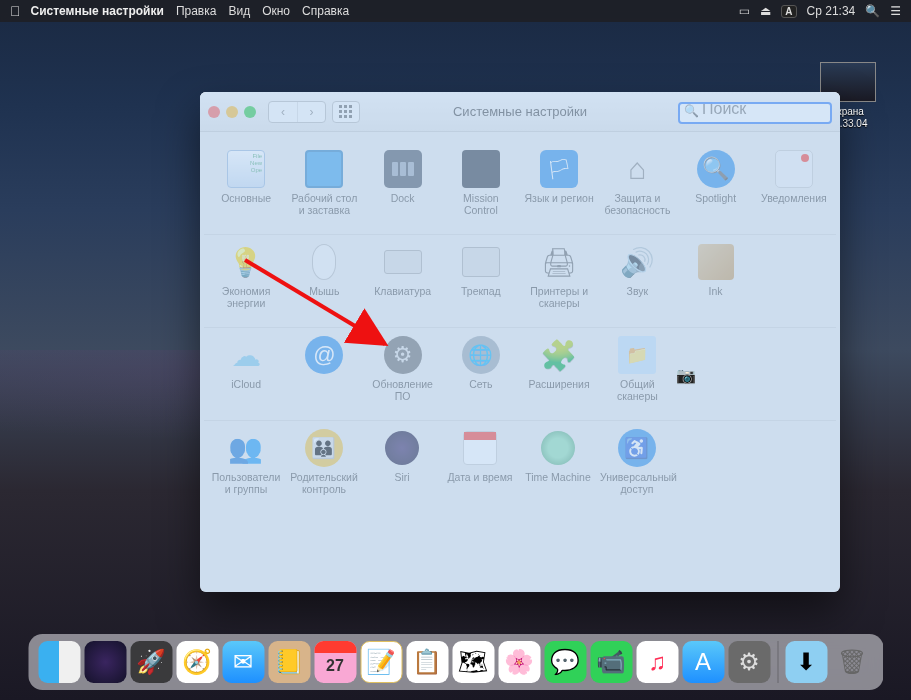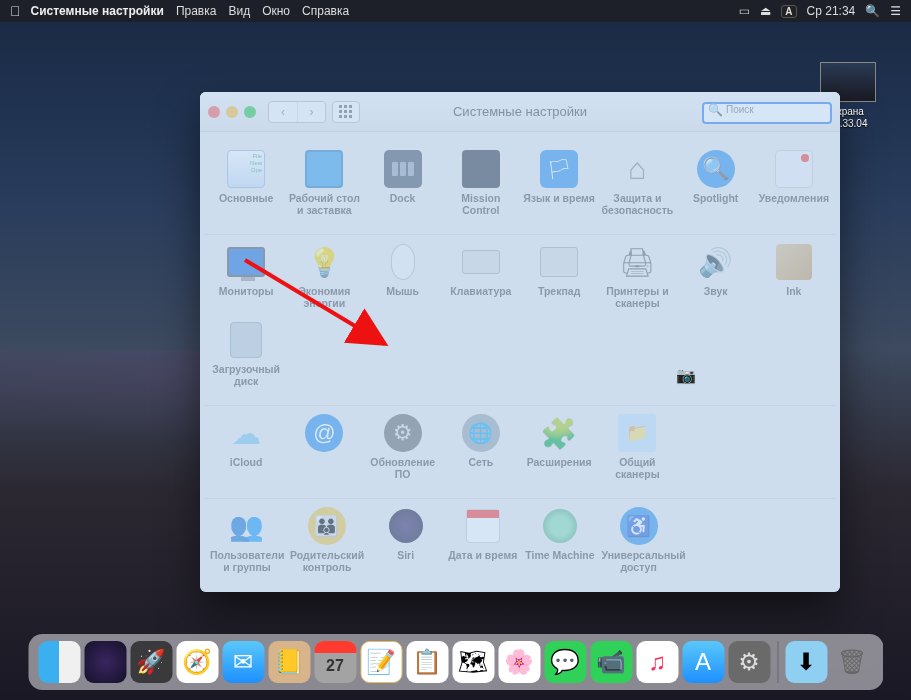--- a/index.html
+++ b/index.html
@@ -52,31 +52,31 @@
   .tlight.red { background: #ff5f57; }
   .tlight.yellow { background: #febc2e; }
   .tlight.green { background: #28c840; }
   .navseg { display: flex; border: 1px solid #bbb; border-radius: 4px; background: #fafafa; height: 22px; }
   .navseg > div { width: 28px; display: flex; align-items: center; justify-content: center; color: #888; font-size: 12px; }
   .navseg > div + div { border-left: 1px solid #ddd; }
   .gridbtn { border: 1px solid #bbb; background: #fafafa; border-radius: 4px; width: 28px; height: 22px; display: flex; align-items: center; justify-content: center; color: #555; }
   .wintitle { position: absolute; left: 0; right: 0; text-align: center; font-size: 13px; color: #444; pointer-events: none; }
   .searchwrap { margin-left: auto; position: relative; }
   .searchwrap input {
-    width: 130px; height: 22px; border-radius: 4px; border: 2px solid #2f7bf6;
-    background: #fff; padding: 0 6px 8px 22px; font-size: 10px; outline: none;
+    width: 154px; height: 22px; border-radius: 4px; border: 2px solid #2f7bf6;
+    background: #fff; padding: 0 6px 8px 22px; font-size: 16px; outline: none;
   }
   .searchwrap .sg { position: absolute; left: 6px; top: 4px; color: #888; font-size: 12px; }
 
   .panes { padding: 10px 4px 14px; }
   .pane-section { display: grid; grid-template-columns: repeat(8, 1fr); gap: 8px 2px; padding: 6px 4px 16px; }
   .pane-section + .pane-section { border-top: 1px solid #d8d8d8; }
   .pane { display: flex; flex-direction: column; align-items: center; justify-content: flex-start; text-align: center; cursor: default; padding: 2px 2px; }
   .pane .ico { width: 38px; height: 38px; display: flex; align-items: center; justify-content: center; margin-bottom: 4px; }
-  .pane .lbl { font-size: 10.5px; line-height: 12px; color: #555; max-width: 74px; font-weight: bold; }
+  .pane .lbl { font-size: 10.5px; line-height: 12px; color: #555; max-width: 74px; }
 
   
   .ico-general { background: linear-gradient(#fff,#d0dff0); border: 1px solid #9cb8da; border-radius: 4px; position: relative; }
   .ico-general::after { content: "File\A New\A Ope"; white-space: pre; font-size: 6px; color: #5a7; position: absolute; right: 2px; top: 2px; line-height: 7px; text-align: right; }
   .ico-desktop { background: #3aa0e8; border-radius: 4px; border: 2px solid #2a7fbe; }
   .ico-dock { display: flex; gap: 2px; background: #4a5360; border-radius: 5px; padding: 4px; align-items: flex-end; justify-content: center; }
   .ico-dock span { width: 6px; height: 14px; background: #99a4b3; border-radius: 1px; }
   .ico-mission { border-radius: 4px; background: #2f3741; display: grid; grid-template-columns: 1fr 1fr; gap: 2px; padding: 4px; }
   .ico-mission span { background: #6d7a8b; border-radius: 1px; }
   .ico-lang { border-radius: 6px; background: #2d8ee6; color: #fff; display: flex; align-items: center; justify-content: center; font-size: 20px; }
@@ -123,21 +123,21 @@
     backdrop-filter: blur(8px); z-index: 20;
   }
   .dock .dicon { width: 42px; height: 42px; border-radius: 9px; display: flex; align-items: center; justify-content: center; font-size: 24px; }
   .dock .sep { width: 1px; height: 42px; background: rgba(0,0,0,.25); margin: 0 3px; }
   .d-finder { background: linear-gradient(90deg,#3ab0f0 50%,#f0f0f0 50%); }
   .d-siri { background: radial-gradient(circle,#3a2560,#14122a); border-radius: 50%; }
   .d-launchpad { background: #3a3a3c; color: #fff; }
   .d-safari { background: #fff; }
   .d-mail { background: linear-gradient(#5ac8fa,#1e90ff); color: #fff; }
   .d-contacts { background: #d8b48a; }
-  .d-calendar { background: #a3a3a3; position: relative; }
+  .d-calendar { background: #f9a8d4; position: relative; }
   .d-calendar::before { content:""; position:absolute; top:0; left:0; right:0; height:12px; background:#ff3b30; border-radius: 9px 9px 0 0; }
   .d-calendar span { position:relative; font-size:16px; font-weight:600; color:#333; margin-top:8px; }
   .d-notes { background: #fff; border: 1px solid #e0c060; }
   .d-reminders { background: #fff; }
   .d-maps { background: #fff; }
   .d-photos { background: #fff; }
   .d-messages { background: #30d158; color:#fff; border-radius: 50%; }
   .d-facetime { background: #30d158; color:#fff; }
   .d-itunes { background: #fff; color:#ff2d55; border-radius:50%; }
   .d-appstore { background: linear-gradient(#5ac8fa,#1e90ff); color:#fff; border-radius:50%; }
@@ -232,44 +232,38 @@
           <div class="ico ico-mission">
             <span></span>
             <span></span>
             <span></span>
             <span></span>
           </div>
           <div class="lbl">Mission Control</div>
         </div>
       <div class="pane">
           <div class="ico ico-lang">🏳</div>
-          <div class="lbl">Язык и время</div>
+          <div class="lbl">Язык и регион</div>
         </div>
       <div class="pane">
           <div class="ico ico-security">⌂</div>
           <div class="lbl">Защита и безопасность</div>
         </div>
       <div class="pane">
           <div class="ico ico-spotlight">🔍</div>
           <div class="lbl">Spotlight</div>
         </div>
       <div class="pane">
           <div class="ico ico-notif"></div>
           <div class="lbl">Уведомления</div>
         </div>
     </div>
 
     <div class="pane-section">
       <div class="pane">
-          <div class="ico">
-            <div class="ico-display"></div>
-          </div>
-          <div class="lbl">Мониторы</div>
-        </div>
-      <div class="pane">
           <div class="ico ico-energy">💡</div>
           <div class="lbl">Экономия энергии</div>
         </div>
       <div class="pane">
           <div class="ico">
             <div class="ico-mouse"></div>
           </div>
           <div class="lbl">Мышь</div>
         </div>
       <div class="pane">
@@ -290,26 +284,20 @@
         </div>
       <div class="pane">
           <div class="ico ico-sound">🔊</div>
           <div class="lbl">Звук</div>
         </div>
       <div class="pane">
           <div class="ico">
             <div class="ico-ink"></div>
           </div>
           <div class="lbl">Ink</div>
-        </div>
-      <div class="pane">
-          <div class="ico">
-            <div class="ico-startup"></div>
-          </div>
-          <div class="lbl">Загрузочный диск</div>
         </div>
     </div>
 
     <div class="pane-section" style="grid-template-columns: repeat(8,1fr);">
       <div class="pane">
           <div class="ico ico-icloud">☁</div>
           <div class="lbl">iCloud</div>
         </div>
       <div class="pane">
           <div class="ico ico-internet">@</div>

